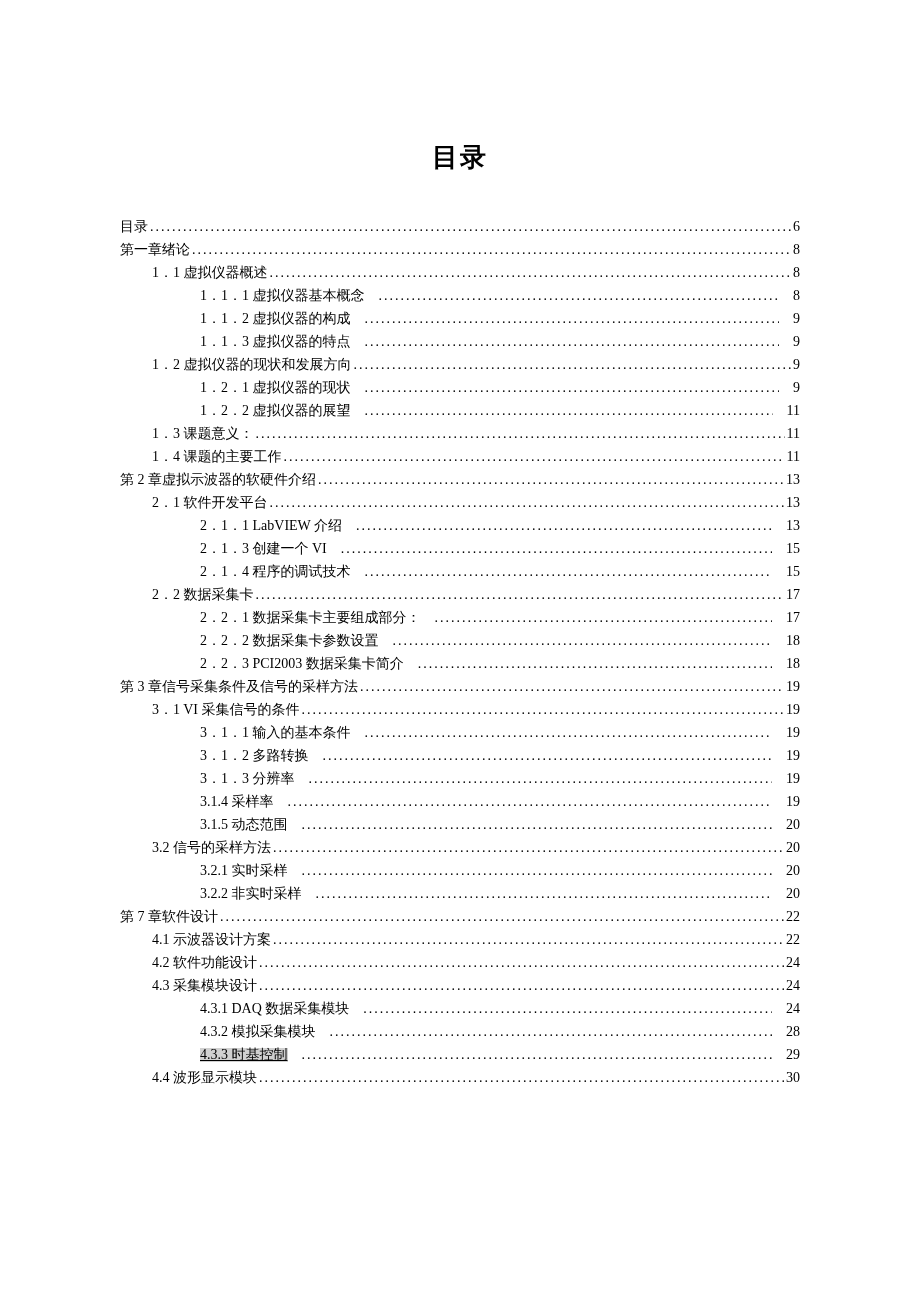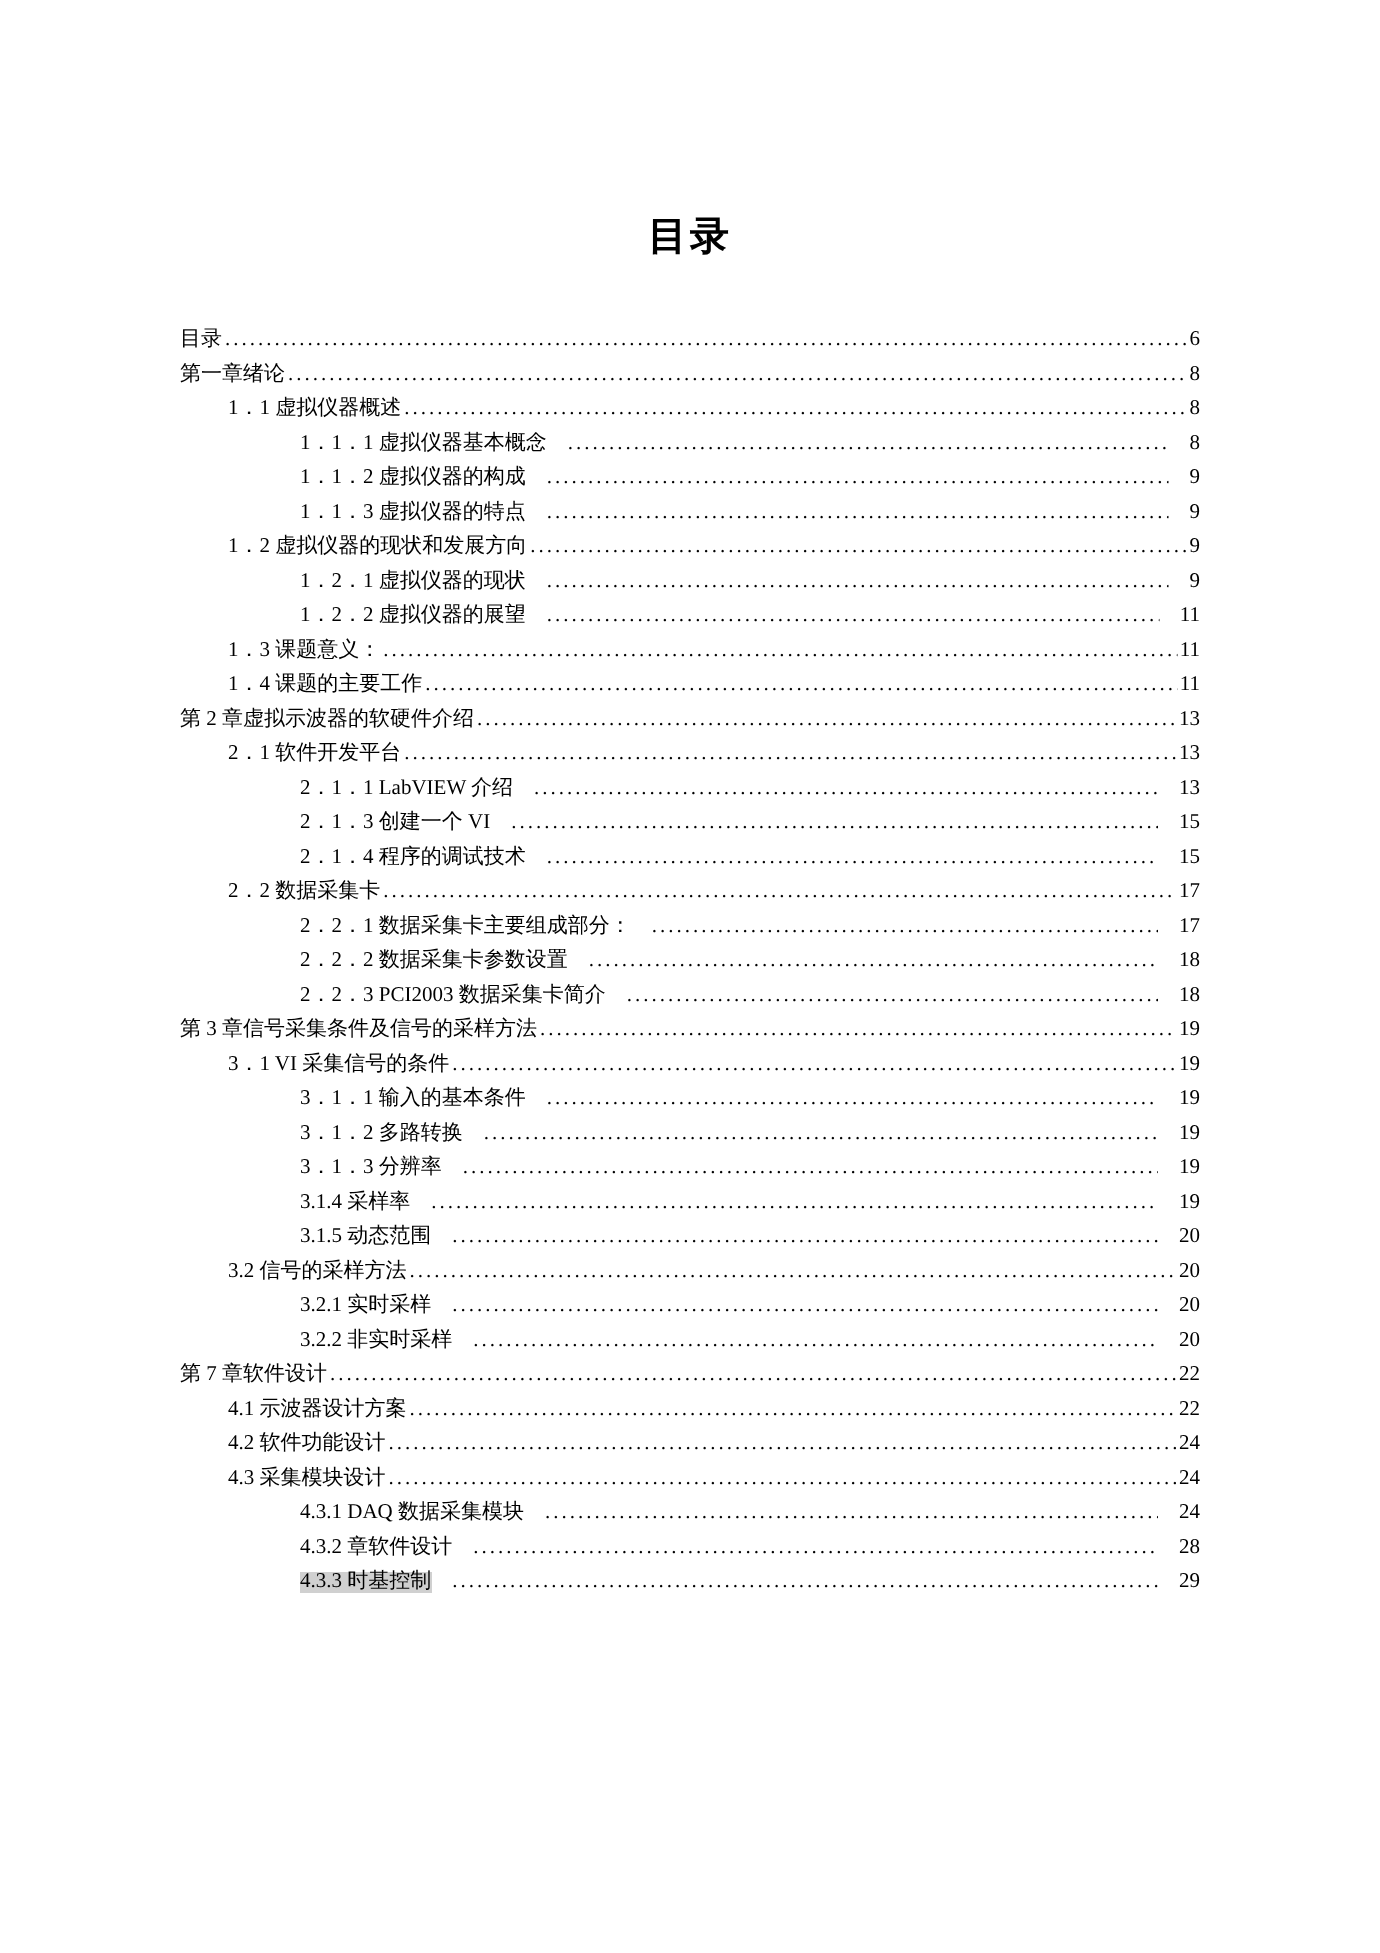--- a/index.html
+++ b/index.html
@@ -35,21 +35,21 @@
       color: #000;
       margin: 0 2px;
     }
     .toc-row .dots::before {
       content: "............................................................................................................................................................................................................";
     }
     .toc-row .pg { flex: 0 0 auto; }
     .lvl0 { padding-left: 0; }
     .lvl1 { padding-left: 32px; }
     .lvl2 { padding-left: 80px; gap: 12px; }
-    .hl { background: #d0d0d0; }
+    .hl { background: #d0d0d0; text-decoration: underline; }
   </style>
 </head>
 <body>
 
 <h1 class="title">目录</h1>
 
 <div class="toc" id="toc">
     <div class="toc-row lvl0">
       <span class="label">目录</span>
       <span class="dots"></span>
@@ -219,22 +219,27 @@
       <span class="label">4.3  采集模块设计</span>
       <span class="dots"></span>
       <span class="pg">24</span>
     </div>
     <div class="toc-row lvl2">
       <span class="label">4.3.1 DAQ 数据采集模块</span>
       <span class="dots"></span>
       <span class="pg">24</span>
     </div>
     <div class="toc-row lvl2">
-      <span class="label">4.3.2 章软件设计</span>
+      <span class="label">4.3.2 模拟采集模块</span>
       <span class="dots"></span>
       <span class="pg">28</span>
     </div>
     <div class="toc-row lvl2">
       <span class="label hl">4.3.3 时基控制</span>
       <span class="dots"></span>
       <span class="pg">29</span>
+    </div>
+    <div class="toc-row lvl1">
+      <span class="label">4.4 波形显示模块</span>
+      <span class="dots"></span>
+      <span class="pg">30</span>
     </div>
   </div>
 
 </body></html>

